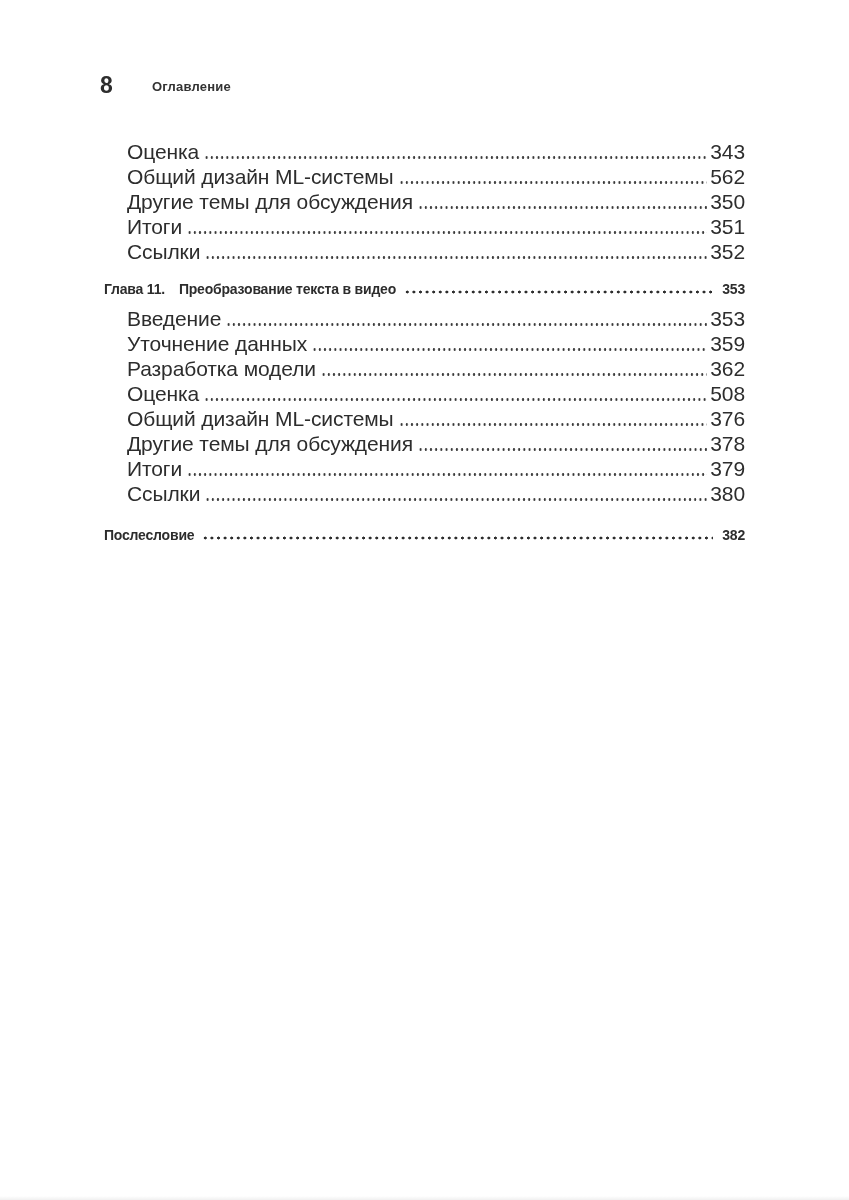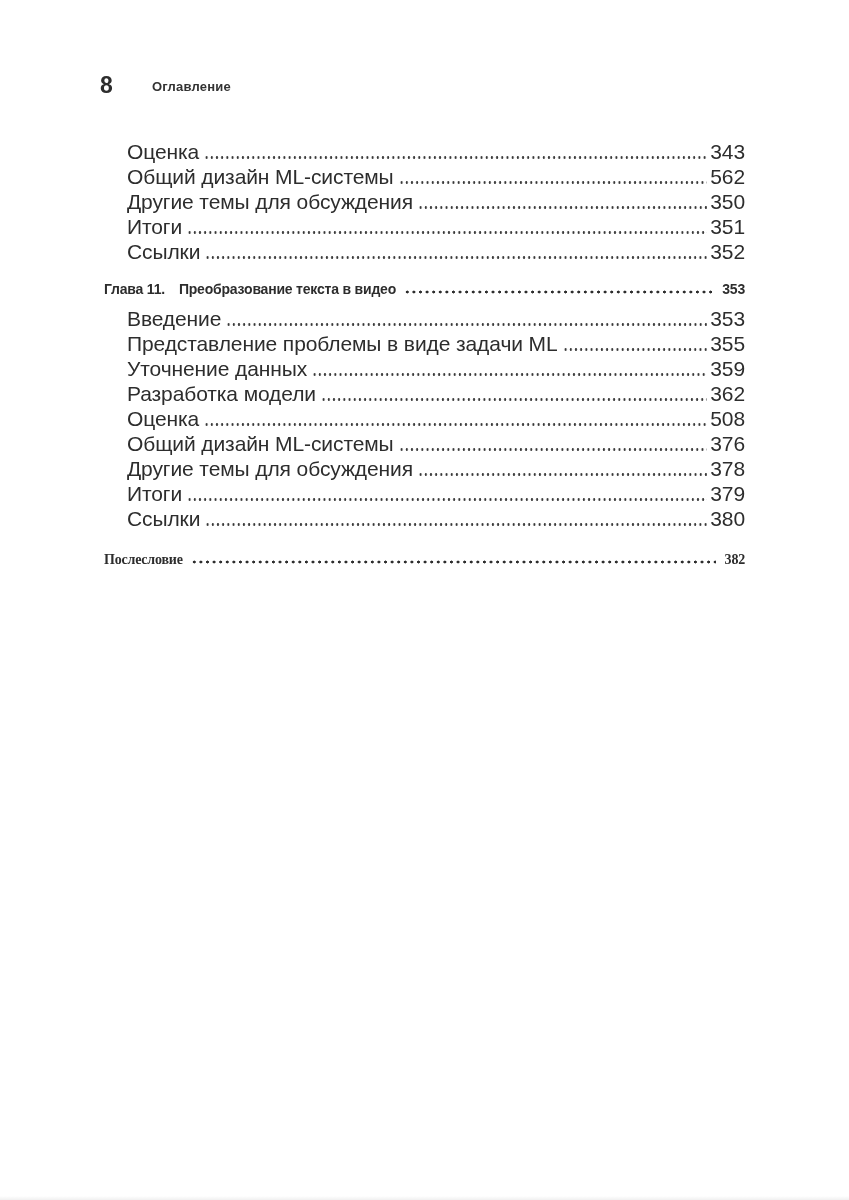--- a/index.html
+++ b/index.html
@@ -69,21 +69,21 @@
   }
   .row.chapter .leader {
     height: 4px;
     margin: 0 9px 0 8px;
     background-image: radial-gradient(circle, #2d2d2d 1.35px, transparent 1.65px);
     background-size: 6.6px 4px;
   }
   .row.chapter .prefix { margin-right: 14px; white-space: nowrap; }
 
   .gap-chapter { margin-top: 16px; }
-  .gap-afterword { margin-top: 20px; font-family: Liberation Serif, serif; }
+  .gap-afterword { margin-top: 20px; }
 </style>
 </head>
 <body>
 
 <div class="page">
 
   <div class="running-header">
     <span class="folio">8</span>
     <span class="rh-title">Оглавление</span>
   </div>
@@ -122,25 +122,20 @@
       <span class="leader"></span>
       <span class="pg">353</span>
     </div>
 
     <div class="row entry">
       <span class="label">Введение</span>
       <span class="leader"></span>
       <span class="pg">353</span>
     </div>
     <div class="row entry">
-      <span class="label">Представление проблемы в виде задачи ML</span>
-      <span class="leader"></span>
-      <span class="pg">355</span>
-    </div>
-    <div class="row entry">
       <span class="label">Уточнение данных</span>
       <span class="leader"></span>
       <span class="pg">359</span>
     </div>
     <div class="row entry">
       <span class="label">Разработка модели</span>
       <span class="leader"></span>
       <span class="pg">362</span>
     </div>
     <div class="row entry">

